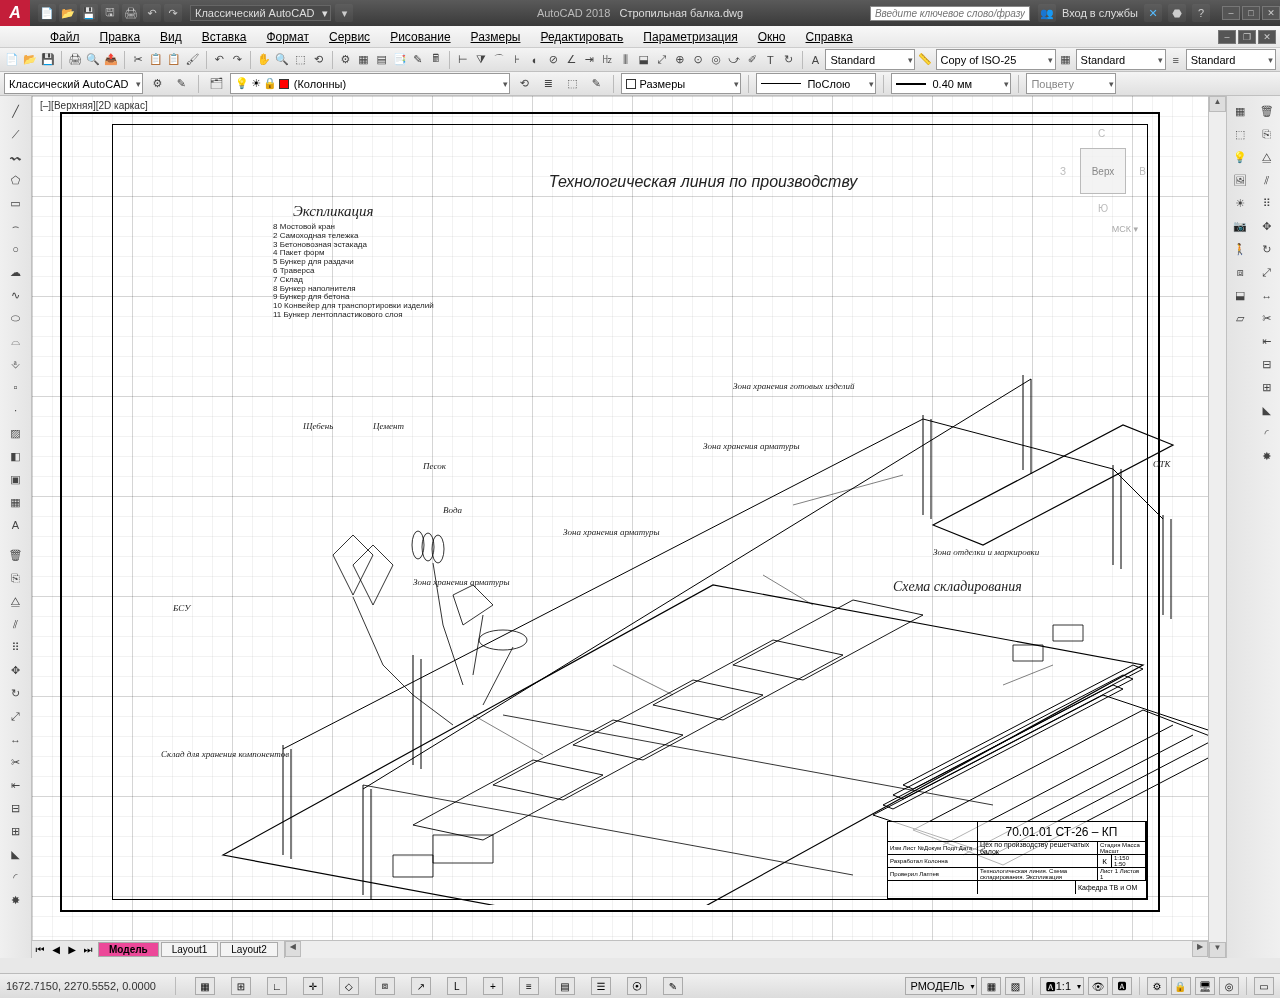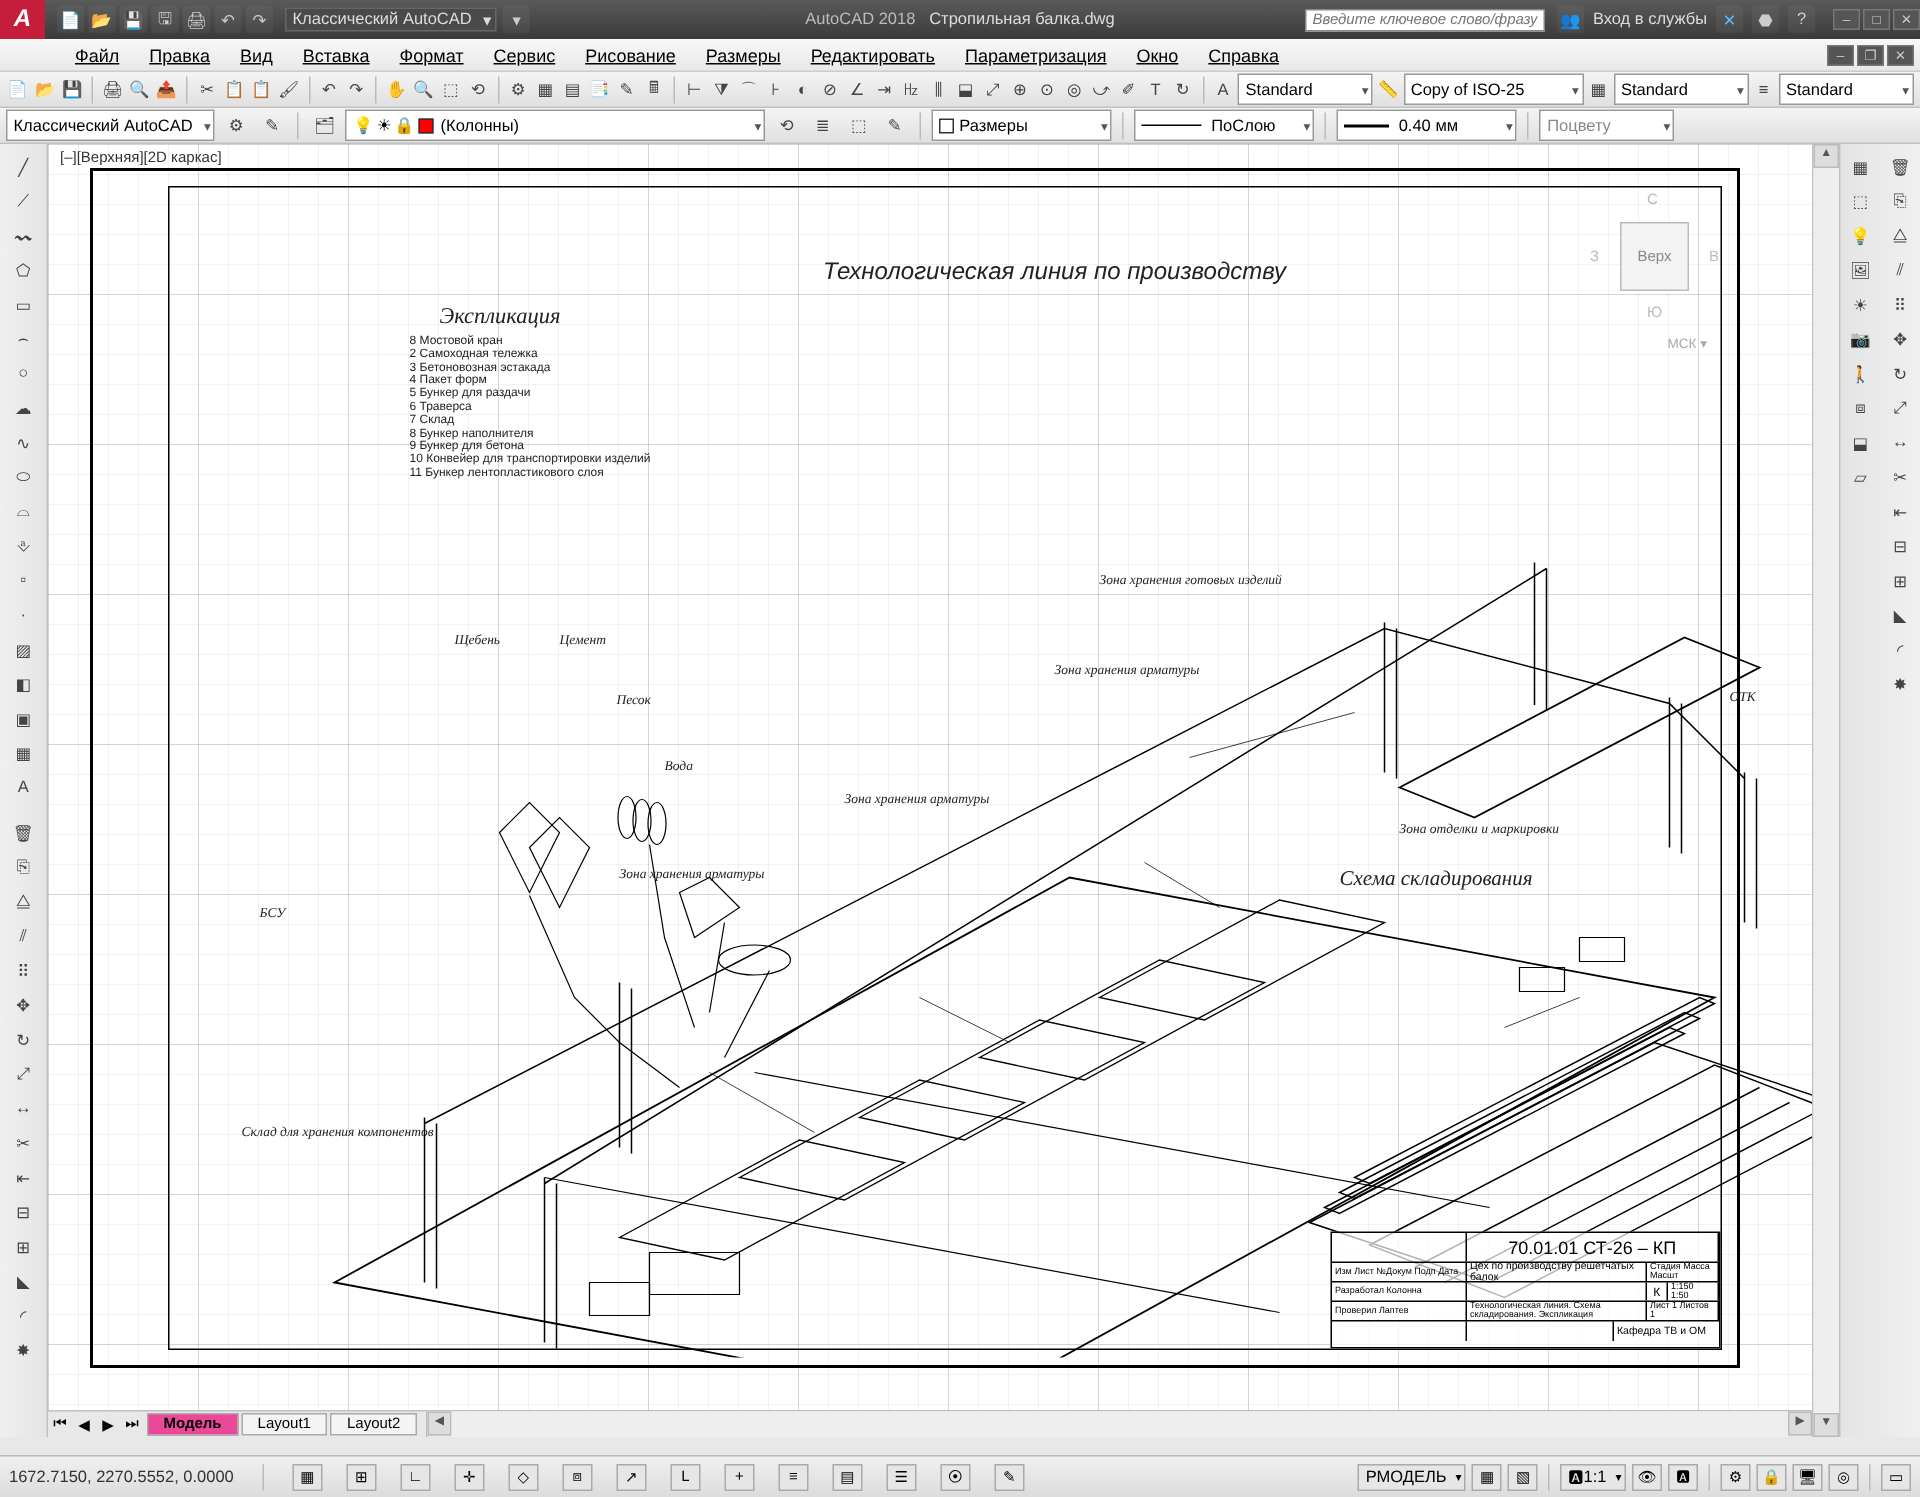--- a/index.html
+++ b/index.html
@@ -85,21 +85,21 @@
 
 .hscroll { height: 18px; background: #e8e8e8; border-top: 1px solid #c0c0c0; display: flex; align-items: center; font-size: 10px; }
 .htab { padding: 1px 10px; border: 1px solid #aaa; background: #f4f4f4; margin-left: 2px; cursor: pointer; }
 .htab.active { background: #ec4899; font-weight: bold; }
 .hnav { width: 16px; text-align: center; cursor: pointer; }
 .vscroll { width: 18px; background: #e8e8e8; border-left: 1px solid #c0c0c0; display: flex; flex-direction: column; }
 .sb-btn { height: 16px; width: 100%; text-align: center; font-size: 8px; color: #555; background: #ddd; border: 1px solid #bbb; cursor: pointer; }
 .sb-track { flex: 1; background: #eee; }
 
 
-.statusbar { position: absolute; bottom: 0; left: 0; right: 0; height: 28px; background: linear-gradient(to bottom, #f0f0f0, #dcdcdc); border-top: 1px solid #bbb; display: flex; align-items: center; font-size: 11px; padding: 1px 6px; gap: 16px; }
+.statusbar { position: absolute; bottom: 0; left: 0; right: 0; height: 14px; background: linear-gradient(to bottom, #f0f0f0, #dcdcdc); border-top: 1px solid #bbb; display: flex; align-items: center; font-size: 11px; padding: 12px 6px; gap: 16px; }
 .status-coords { color: #333; }
 .status-btn { width: 20px; height: 18px; border: 1px solid #aaa; background: #e6e6e6; display: inline-flex; align-items: center; justify-content: center; font-size: 10px; cursor: pointer; }
 .status-right { margin-left: auto; display: flex; gap: 4px; align-items: center; }
 .status-dd { border: 1px solid #aaa; background: #e6e6e6; padding: 0 12px 0 4px; height: 18px; display: inline-flex; align-items: center; position: relative; }
 .status-dd::after { content: "▾"; position: absolute; right: 2px; font-size: 8px; }
 
 
 .explic-list { position: absolute; font-family: "Times New Roman", serif; font-size: 8px; line-height: 1.1; color: #222; }
 
 svg line, svg polyline, svg polygon, svg path, svg rect, svg ellipse { vector-effect: non-scaling-stroke; }
@@ -341,21 +341,21 @@
             <div>6 Траверса</div>
             <div>7 Склад</div>
             <div>8 Бункер наполнителя</div>
             <div>9 Бункер для бетона</div>
             <div>10 Конвейер для транспортировки изделий</div>
             <div>11 Бункер лентопластикового слоя</div>
           </div>
 
           <div class="dlabel small" style="top:296px;left:190px">Щебень</div>
           <div class="dlabel small" style="top:296px;left:260px">Цемент</div>
-          <div class="dlabel small" style="top:336px;left:298px">Песок</div>
+          <div class="dlabel small" style="top:336px;left:310px">Песок</div>
           <div class="dlabel small" style="top:380px;left:330px">Вода</div>
           <div class="dlabel small" style="top:478px;left:60px">БСУ</div>
           <div class="dlabel small" style="top:334px;left:1040px">ОТК</div>
           <div class="dlabel small" style="top:256px;left:620px">Зона хранения готовых изделий</div>
           <div class="dlabel small" style="top:316px;left:590px">Зона хранения арматуры</div>
           <div class="dlabel small" style="top:402px;left:450px">Зона хранения арматуры</div>
           <div class="dlabel small" style="top:452px;left:300px">Зона хранения арматуры</div>
           <div class="dlabel small" style="top:422px;left:820px">Зона отделки и маркировки</div>
           <div class="dlabel small" style="top:624px;left:48px">Склад для хранения компонентов</div>
           <div class="dlabel" style="top:454px;left:780px;font-size:14px">Схема складирования</div>

